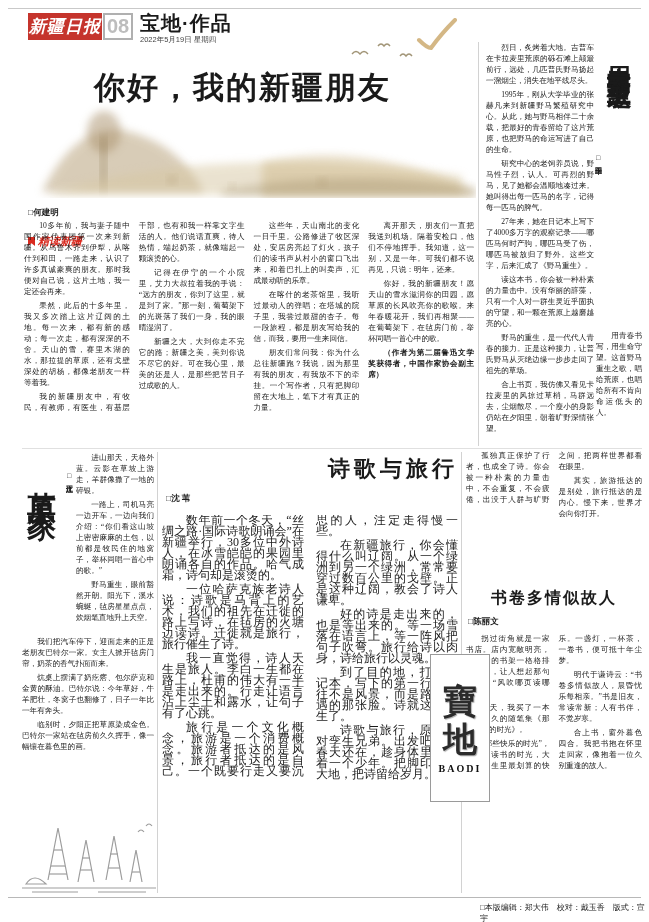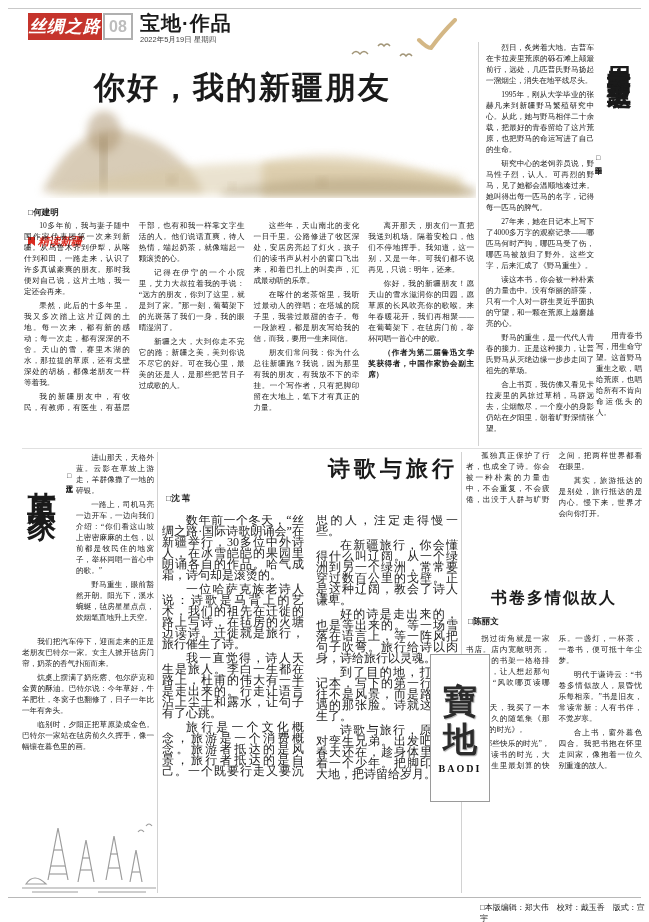--- a/index.html
+++ b/index.html
@@ -6,21 +6,21 @@
   .page{position:relative;width:649px;height:922px;background:#fff;overflow:hidden;
         font-family:"Liberation Serif","DejaVu Serif",serif;color:#1a1a1a;}
   .rule{position:absolute;height:1px;background:#c9c9c9;}
   .vdiv{position:absolute;width:1px;background:#d2d2d2;}
 
   
   .header{position:absolute;left:28px;top:13px;display:flex;align-items:flex-start;}
   .masthead{width:74px;height:27px;background:#c5342c;color:#fff;display:flex;align-items:center;justify-content:center;
             font-size:17px;font-weight:700;font-style:italic;letter-spacing:1px;}
   .pagenum{width:26px;height:23px;border:2px solid #b0b0b0;color:#bdbdbd;font-family:"Liberation Sans","DejaVu Sans",sans-serif;
-           font-size:16px;font-weight:700;display:flex;align-items:center;justify-content:center;margin-left:1px;}
+           font-size:20px;font-weight:700;display:flex;align-items:center;justify-content:center;margin-left:1px;}
   .secblock{margin-left:7px;line-height:1;}
   .sectitle{font-size:20px;font-weight:700;font-family:"Liberation Sans","DejaVu Sans",sans-serif;letter-spacing:1px;}
   .secdate{font-size:7.5px;color:#444;margin-top:3px;font-family:"Liberation Sans","DejaVu Sans",sans-serif;}
   .deco-stroke{position:absolute;left:415px;top:18px;}
 
   
   .main-article{position:absolute;left:22px;top:40px;width:454px;height:406px;}
   .art{position:absolute;left:0;top:0;width:454px;height:158px;}
   .main-headline{position:absolute;left:72px;top:6px;font-size:31px;font-weight:700;letter-spacing:2px;
                  text-shadow:0 0 4px #fff,0 0 6px #fff;white-space:nowrap;}
@@ -81,21 +81,21 @@
            font-family:"Liberation Sans","DejaVu Sans",sans-serif;}
 </style>
 </head>
 <body>
 
 <div class="page">
 
   <div class="rule" style="left:8px;top:8px;width:633px;"></div>
 
   <div class="header">
-    <div class="masthead">丝绸之路</div>
+    <div class="masthead">新疆日报</div>
     <div class="pagenum">08</div>
     <div class="secblock">
       <div class="sectitle">宝地·作品</div>
       <div class="secdate">2022年5月19日 星期四</div>
     </div>
   </div>
 
   <div class="deco-stroke">
     <svg width="42" height="34" viewBox="0 0 42 34">
       <path d="M4,22 Q12,30 16,30 Q26,16 40,2" fill="none" stroke="#c9a566" stroke-width="4" stroke-linecap="round" opacity="0.8"></path>

